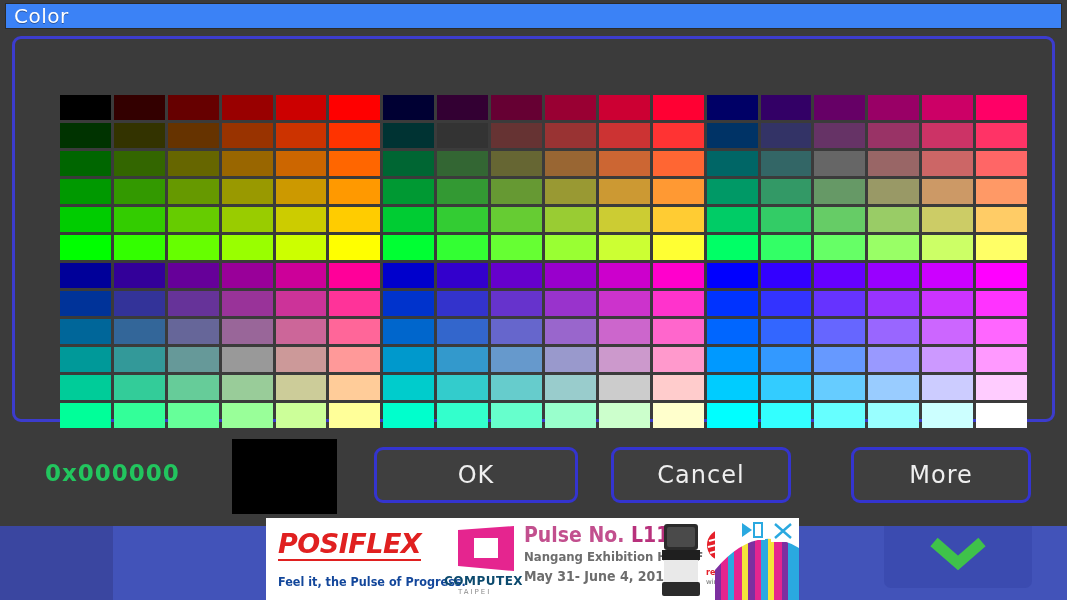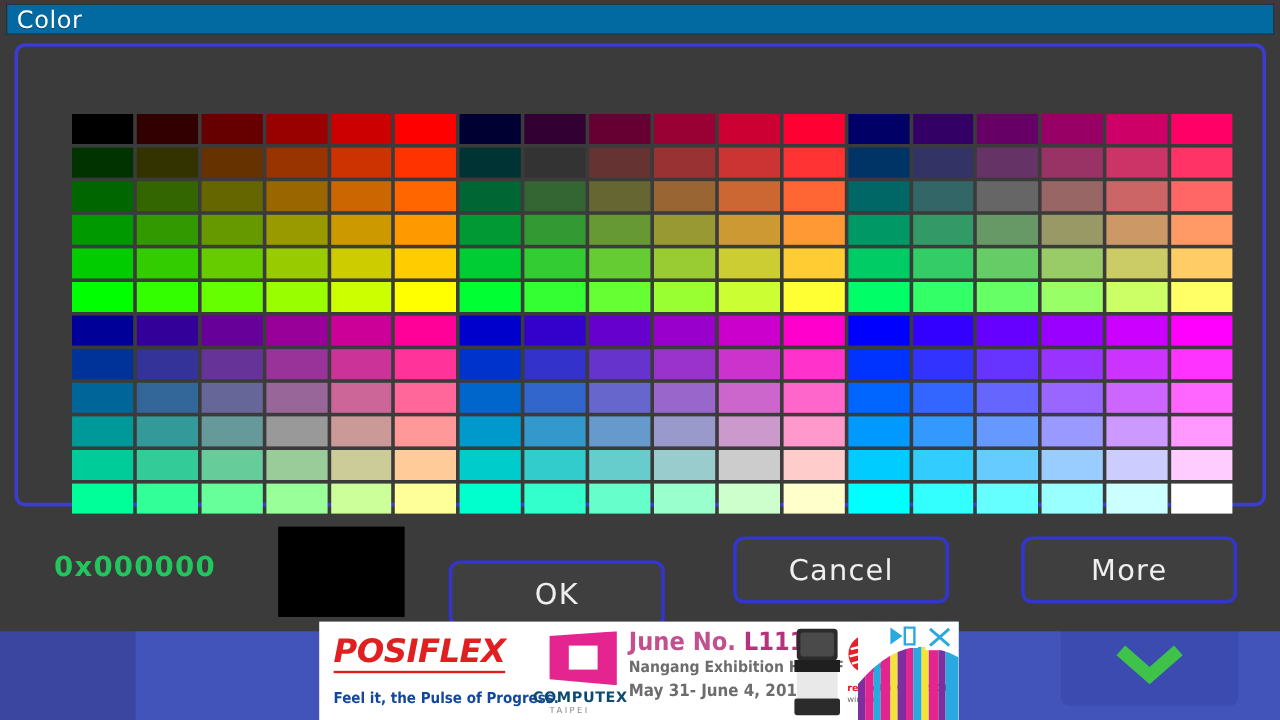--- a/index.html
+++ b/index.html
@@ -59,21 +59,21 @@
     background: #3b3b3b;
     box-sizing: border-box;
   }
 
   .titlebar {
     position: absolute;
     left: 5px;
     top: 3px;
     width: 1057px;
     height: 26px;
-    background: #0369a1;
+    background: #3b82f6;
     border: 1px solid #2b2b2b;
     box-sizing: border-box;
     display: flex;
     align-items: center;
   }
   .titlebar .title {
     color: #ffffff;
     font-size: 20px;
     line-height: 20px;
     padding-left: 8px;
@@ -160,21 +160,21 @@
     box-sizing: border-box;
     display: flex;
     align-items: center;
     justify-content: center;
     color: #efefef;
     font-size: 24px;
     letter-spacing: 1px;
     cursor: pointer;
     font-family: "DejaVu Sans", sans-serif;
   }
-  .btn-ok     { left: 374px; width: 180px; margin-top: 20px; }
+  .btn-ok     { left: 374px; width: 204px; }
   .btn-cancel { left: 611px; width: 180px; }
   .btn-more   { left: 851px; width: 180px; }
 
   
   .ad {
     position: absolute;
     left: 266px;
     top: 518px;
     width: 533px;
     height: 82px;
@@ -607,21 +607,21 @@
         <svg width="60" height="45" viewBox="0 0 60 45">
           <path d="M2 4 L58 0 L58 45 L2 40 Z" fill="#e5258f"></path>
           <rect x="18" y="12" width="24" height="20" fill="#ffffff"></rect>
         </svg>
       </div>
       <div class="ad-ctx-text">COMPUTEX</div>
       <div class="ad-ctx-sub">TAIPEI</div>
 
       <div class="ad-booth">
         <div class="booth-line">
-          <span>June No.</span>
+          <span>Pulse No.</span>
           <b>L1112</b>
         </div>
         <div class="hall">Nangang Exhibition Hall 4F</div>
         <div class="dates">May 31- June 4, 2016</div>
       </div>
 
       <div class="ad-device">
         <svg width="46" height="76" viewBox="0 0 46 76">
           <rect x="6" y="2" width="34" height="26" rx="3" fill="#2b2b2b"></rect>
           <rect x="9" y="5" width="28" height="20" rx="2" fill="#4a4a4a"></rect>

